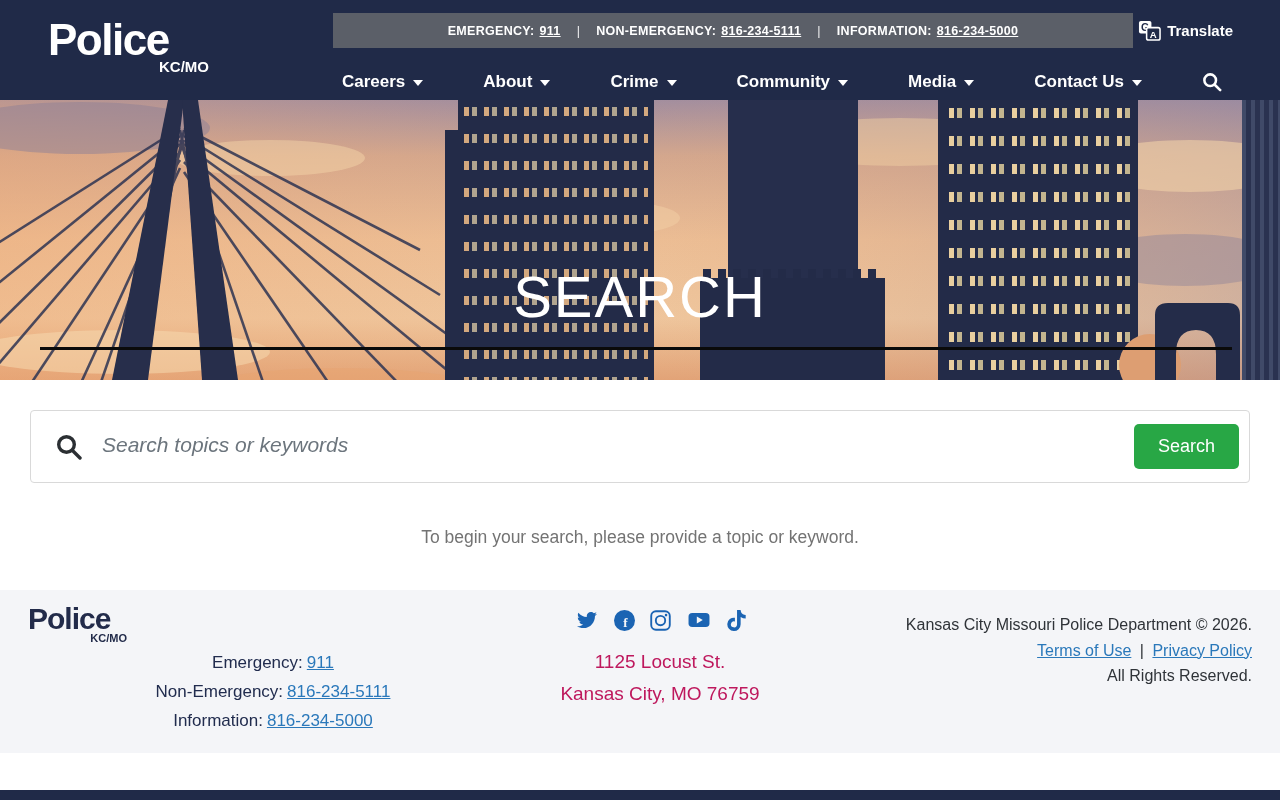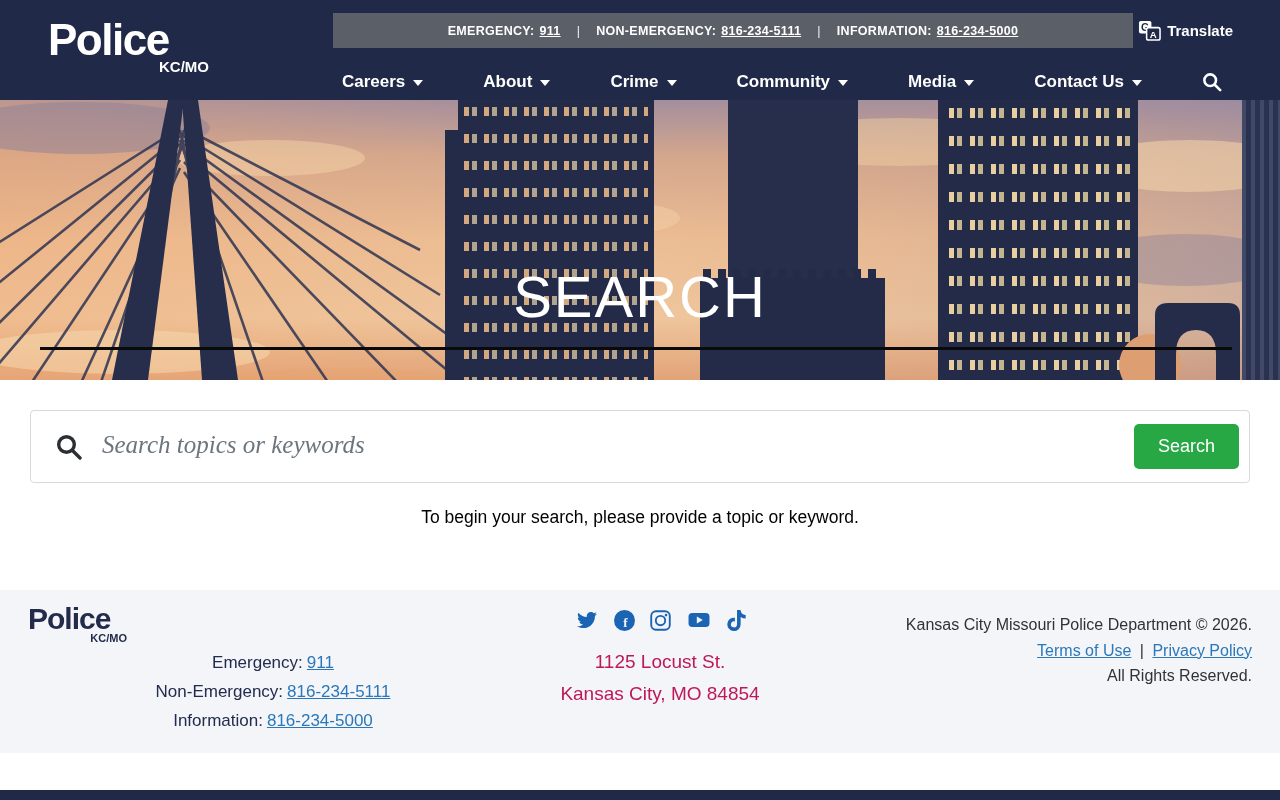--- a/index.html
+++ b/index.html
@@ -36,26 +36,26 @@
   .hero-bg { position:absolute; inset:0; width:100%; height:100%; display:block; }
   .hero-title { position:absolute; top:168px; left:0; right:0; text-align:center;
     color:#fff; font-size:58px; font-weight:500; letter-spacing:2px; line-height:1; }
   .hero-line { position:absolute; top:247px; left:40px; width:1192px; height:3px; background:#0a0a0a; }
 
   
   .main-area { height:210px; background:#fff; padding:30px 30px 0; }
   .search-card { display:flex; align-items:center; height:73px; background:#fff;
     border:1px solid #d9d9d9; border-radius:4px; }
   .card-search-icon { margin-left:25px; flex:0 0 auto; display:flex; }
-  .search-input { flex:1; border:none; outline:none; margin:0 16px 4px 20px; font-size:25px;
-    color:#333; font-family:Liberation Serif, serif; background:transparent; }
+  .search-input { flex:1; border:none; outline:none; margin:0 16px 4px 20px; font-size:21px;
+    color:#333; font-family:Liberation Sans, sans-serif; background:transparent; }
   .search-input::placeholder { color:#6c757d; font-style:italic; opacity:1; }
   .search-btn { margin-right:10px; background:#28a745; color:#fff; border:none; border-radius:5px;
     font-size:18px; padding:12px 24px; cursor:pointer; font-family:"Liberation Sans", sans-serif; }
-  .help-text { text-align:center; margin-top:24px; font-size:17.5px; color:#000000; }
+  .help-text { text-align:center; margin-top:44px; font-size:17.5px; color:#737373; }
 
   
   .site-footer { height:163px; background:#f4f5f8; display:flex; padding:14px 28px 0; }
   .f-left { width:410px; }
   .f-logo { color:#222b4a; width:105px; cursor:pointer; }
   .f-logo .logo-title { font-size:30px; font-weight:bold; letter-spacing:-1px; line-height:1; }
   .f-logo .logo-sub { font-size:11px; font-weight:bold; text-align:right; margin-top:-2px; padding-right:6px; }
   .contacts { width:300px; margin:4px 0 0 95px; text-align:center; font-size:17px;
     line-height:29px; color:#212c4e; }
   .contact-link { color:#2a78ba; text-decoration:underline; cursor:pointer; margin-left:4px; }
@@ -296,21 +296,21 @@
           </svg>
         </a>
         <a class="social-link">
           <svg width="19" height="21" viewBox="0 0 448 512">
               <path fill="#1b64b3" d="M448,209.91a210.06,210.06,0,0,1-122.77-39.25V349.38A162.55,162.55,0,1,1,185,188.31V278.2a74.62,74.62,0,1,0,52.23,71.18V0l88,0a121.18,121.18,0,0,0,1.86,22.17h0A122.18,122.18,0,0,0,381,102.39a121.43,121.43,0,0,0,67,20.14Z"></path>
             </svg>
         </a>
       </div>
       <div class="address">
         <div>1125 Locust St.</div>
-        <div>Kansas City, MO 84854</div>
+        <div>Kansas City, MO 76759</div>
       </div>
     </div>
 
     <div class="f-right">
       <div>Kansas City Missouri Police Department © 2026.</div>
       <div>
         <a class="f-link">Terms of Use</a>
         <span class="f-links-sep">|</span>
         <a class="f-link">Privacy Policy</a>
       </div>

